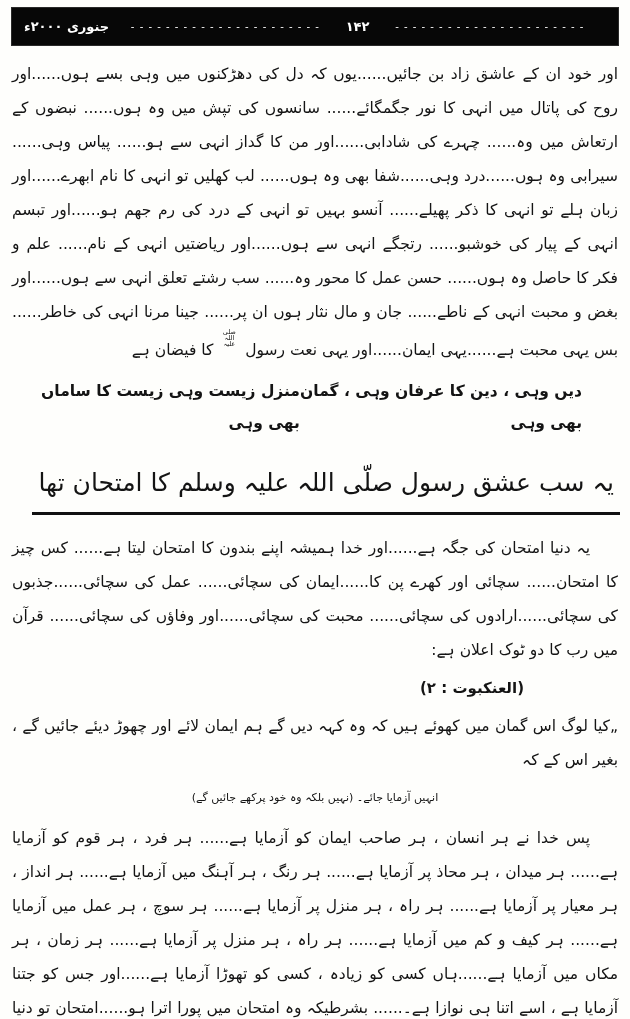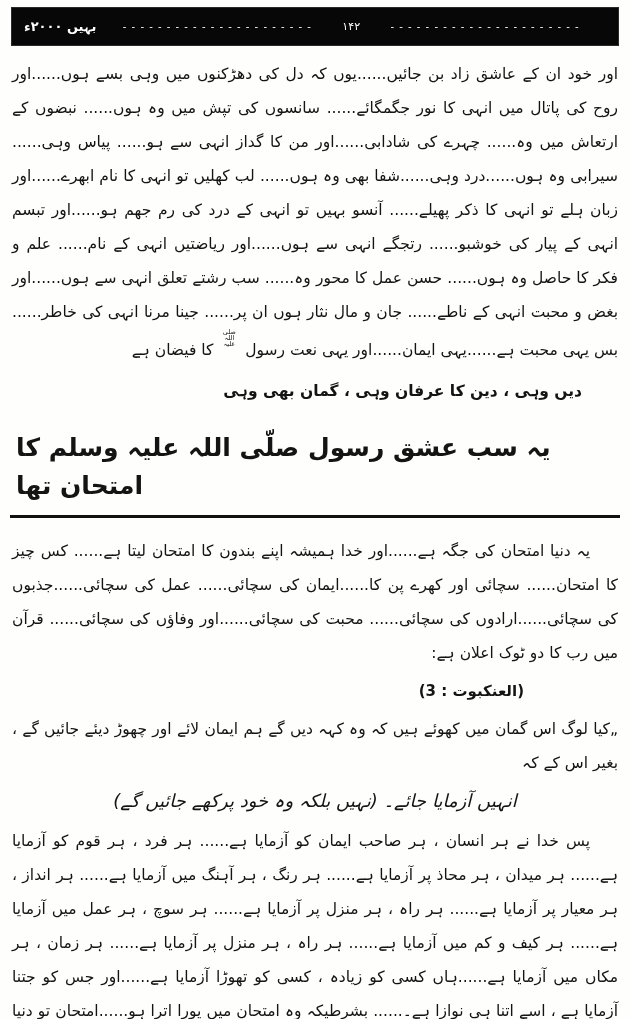--- a/index.html
+++ b/index.html
@@ -33,21 +33,21 @@
   .hdr-dash {
     flex: 1;
     overflow: hidden;
     color: #ffffff;
     font-size: 10px;
     letter-spacing: 1px;
     margin: 0 6px;
     direction: ltr;
     text-align: center;
   }
-  .hdr-page { font-weight: normal; font-size: 11px; padding: 0 4px; }
+  .hdr-page { font-weight: bold; font-size: 13px; padding: 0 4px; }
   .hdr-date { font-weight: bold; }
   
   .body-text {
     font-size: 15.5px;
     line-height: 34px;
     text-align: justify;
     margin: 4px 2px;
   }
   .indent { text-indent: 28px; }
   .durood {
@@ -66,23 +66,23 @@
     justify-content: space-between;
     align-items: baseline;
     font-size: 15.5px;
     font-weight: bold;
     padding: 0 38px 0 26px;
     margin: 8px 0 6px 0;
     line-height: 32px;
   }
   
   .main-heading {
-    text-align: left;
+    text-align: right;
     margin: 22px 0 16px 0;
-    font-weight: bold;
+    font-weight: normal;
   }
   .main-heading .heading-text {
     display: inline-block;
     font-size: 25px;
     line-height: 38px;
     border-bottom: 3px solid #111;
     padding: 0 6px 10px 6px;
   }
   
   .verse-row {
@@ -90,52 +90,52 @@
     justify-content: space-between;
     align-items: baseline;
     font-weight: bold;
     font-size: 15px;
     line-height: 34px;
     padding: 0 96px 0 62px;
     margin: 4px 0;
   }
   .centered {
     text-align: center;
-    font-size: 18px;
+    font-size: 11px;
     line-height: 34px;
     margin: 0 2px 6px 2px;
-    font-style: italic;
   }
 </style>
 </head>
 <body>
 
 <div class="page">
 
   <header class="topbar">
     <span class="hdr-dash">- - - - - - - - - - - - - - - - - - - - - -</span>
     <span class="hdr-page">۱۴۲</span>
     <span class="hdr-dash">- - - - - - - - - - - - - - - - - - - - - -</span>
-    <span class="hdr-date">بہیں ۲۰۰۰ء</span>
+    <span class="hdr-date">جنوری ۲۰۰۰ء</span>
   </header>
 
   <p class="body-text"><span>اور خود ان کے عاشق زاد بن جائیں......یوں کہ دل کی دھڑکنوں میں وہی بسے ہوں......اور روح کی پاتال میں انہی کا نور جگمگائے...... سانسوں کی تپش میں وہ ہوں...... نبضوں کے ارتعاش میں وہ...... چہرے کی شادابی......اور من کا گداز انہی سے ہو...... پیاس وہی...... سیرابی وہ ہوں......درد وہی......شفا بھی وہ ہوں...... لب کھلیں تو انہی کا نام ابھرے......اور زبان ہلے تو انہی کا ذکر پھیلے...... آنسو بہیں تو انہی کے درد کی رم جھم ہو......اور تبسم انہی کے پیار کی خوشبو...... رتجگے انہی سے ہوں......اور ریاضتیں انہی کے نام...... علم و فکر کا حاصل وہ ہوں...... حسن عمل کا محور وہ...... سب رشتے تعلق انہی سے ہوں......اور بغض و محبت انہی کے ناطے...... جان و مال نثار ہوں ان پر...... جینا مرنا انہی کی خاطر...... بس یہی محبت ہے......یہی ایمان......اور یہی نعت رسول </span><span class="durood">صلی اللہ علیہ وسلم</span><span> کا فیضان ہے</span></p>
 
   <div class="couplet">
     <span>دیں وہی ، دین کا عرفان وہی ، گمان بھی وہی</span>
+    <span>منزل زیست وہی زیست کا ساماں بھی وہی</span>
   </div>
 
   <h1 class="main-heading">
     <span class="heading-text">یہ سب عشق رسول صلّی اللہ علیہ وسلم کا امتحان تھا</span>
   </h1>
 
   <p class="body-text indent">یہ دنیا امتحان کی جگہ ہے......اور خدا ہمیشہ اپنے بندون کا امتحان لیتا ہے...... کس چیز کا امتحان...... سچائی اور کھرے پن کا......ایمان کی سچائی...... عمل کی سچائی......جذبوں کی سچائی......ارادوں کی سچائی...... محبت کی سچائی......اور وفاؤں کی سچائی...... قرآن میں رب کا دو ٹوک اعلان ہے:</p>
 
   <div class="verse-row">
-    <span>(العنكبوت : 3)</span>
+    <span>(العنكبوت : ۲)</span>
   </div>
 
   <p class="body-text">„کیا لوگ اس گمان میں کھوئے ہیں کہ وہ کہہ دیں گے ہم ایمان لائے اور چھوڑ دیئے جائیں گے ، بغیر اس کے کہ</p>
   <p class="centered">انہیں آزمایا جائے۔ (نہیں بلکہ وہ خود پرکھے جائیں گے)</p>
 
   <p class="body-text indent"><span>پس خدا نے ہر انسان ، ہر صاحب ایمان کو آزمایا ہے...... ہر فرد ، ہر قوم کو آزمایا ہے...... ہر میدان ، ہر محاذ پر آزمایا ہے...... ہر رنگ ، ہر آہنگ میں آزمایا ہے...... ہر انداز ، ہر معیار پر آزمایا ہے...... ہر راہ ، ہر منزل پر آزمایا ہے...... ہر سوچ ، ہر عمل میں آزمایا ہے...... ہر کیف و کم میں آزمایا ہے...... ہر راہ ، ہر منزل پر آزمایا ہے...... ہر زمان ، ہر مکاں میں آزمایا ہے......ہاں کسی کو زیادہ ، کسی کو تھوڑا آزمایا ہے......اور جس کو جتنا آزمایا ہے ، اسے اتنا ہی نوازا ہے۔...... بشرطیکہ وہ امتحان میں پورا اترا ہو......امتحان تو دنیا میں بے شمار ہیں...... پر سب سے بڑا امتحان ، عشق کا امتحان ہے...... سب سے انوکھا اور سب سے کڑا امتحان بھی یہی ہے......اور کیوں نہ ہو ، سب سے اعلیٰ مقام بھی تو عشق کا ہے...... جتنا اونچا مقام ہے ، اتنا ہی کڑا امتحان بھی ہے...... پھر سچا عشق تو ایک ہی ہے...... کون سا؟...... آپ کہیں گے خدا کا عشق...... لیکن سنئے خود خدا کیا کہتا ہے...... </span></p>
 
 </div>
 
 </body></html>

